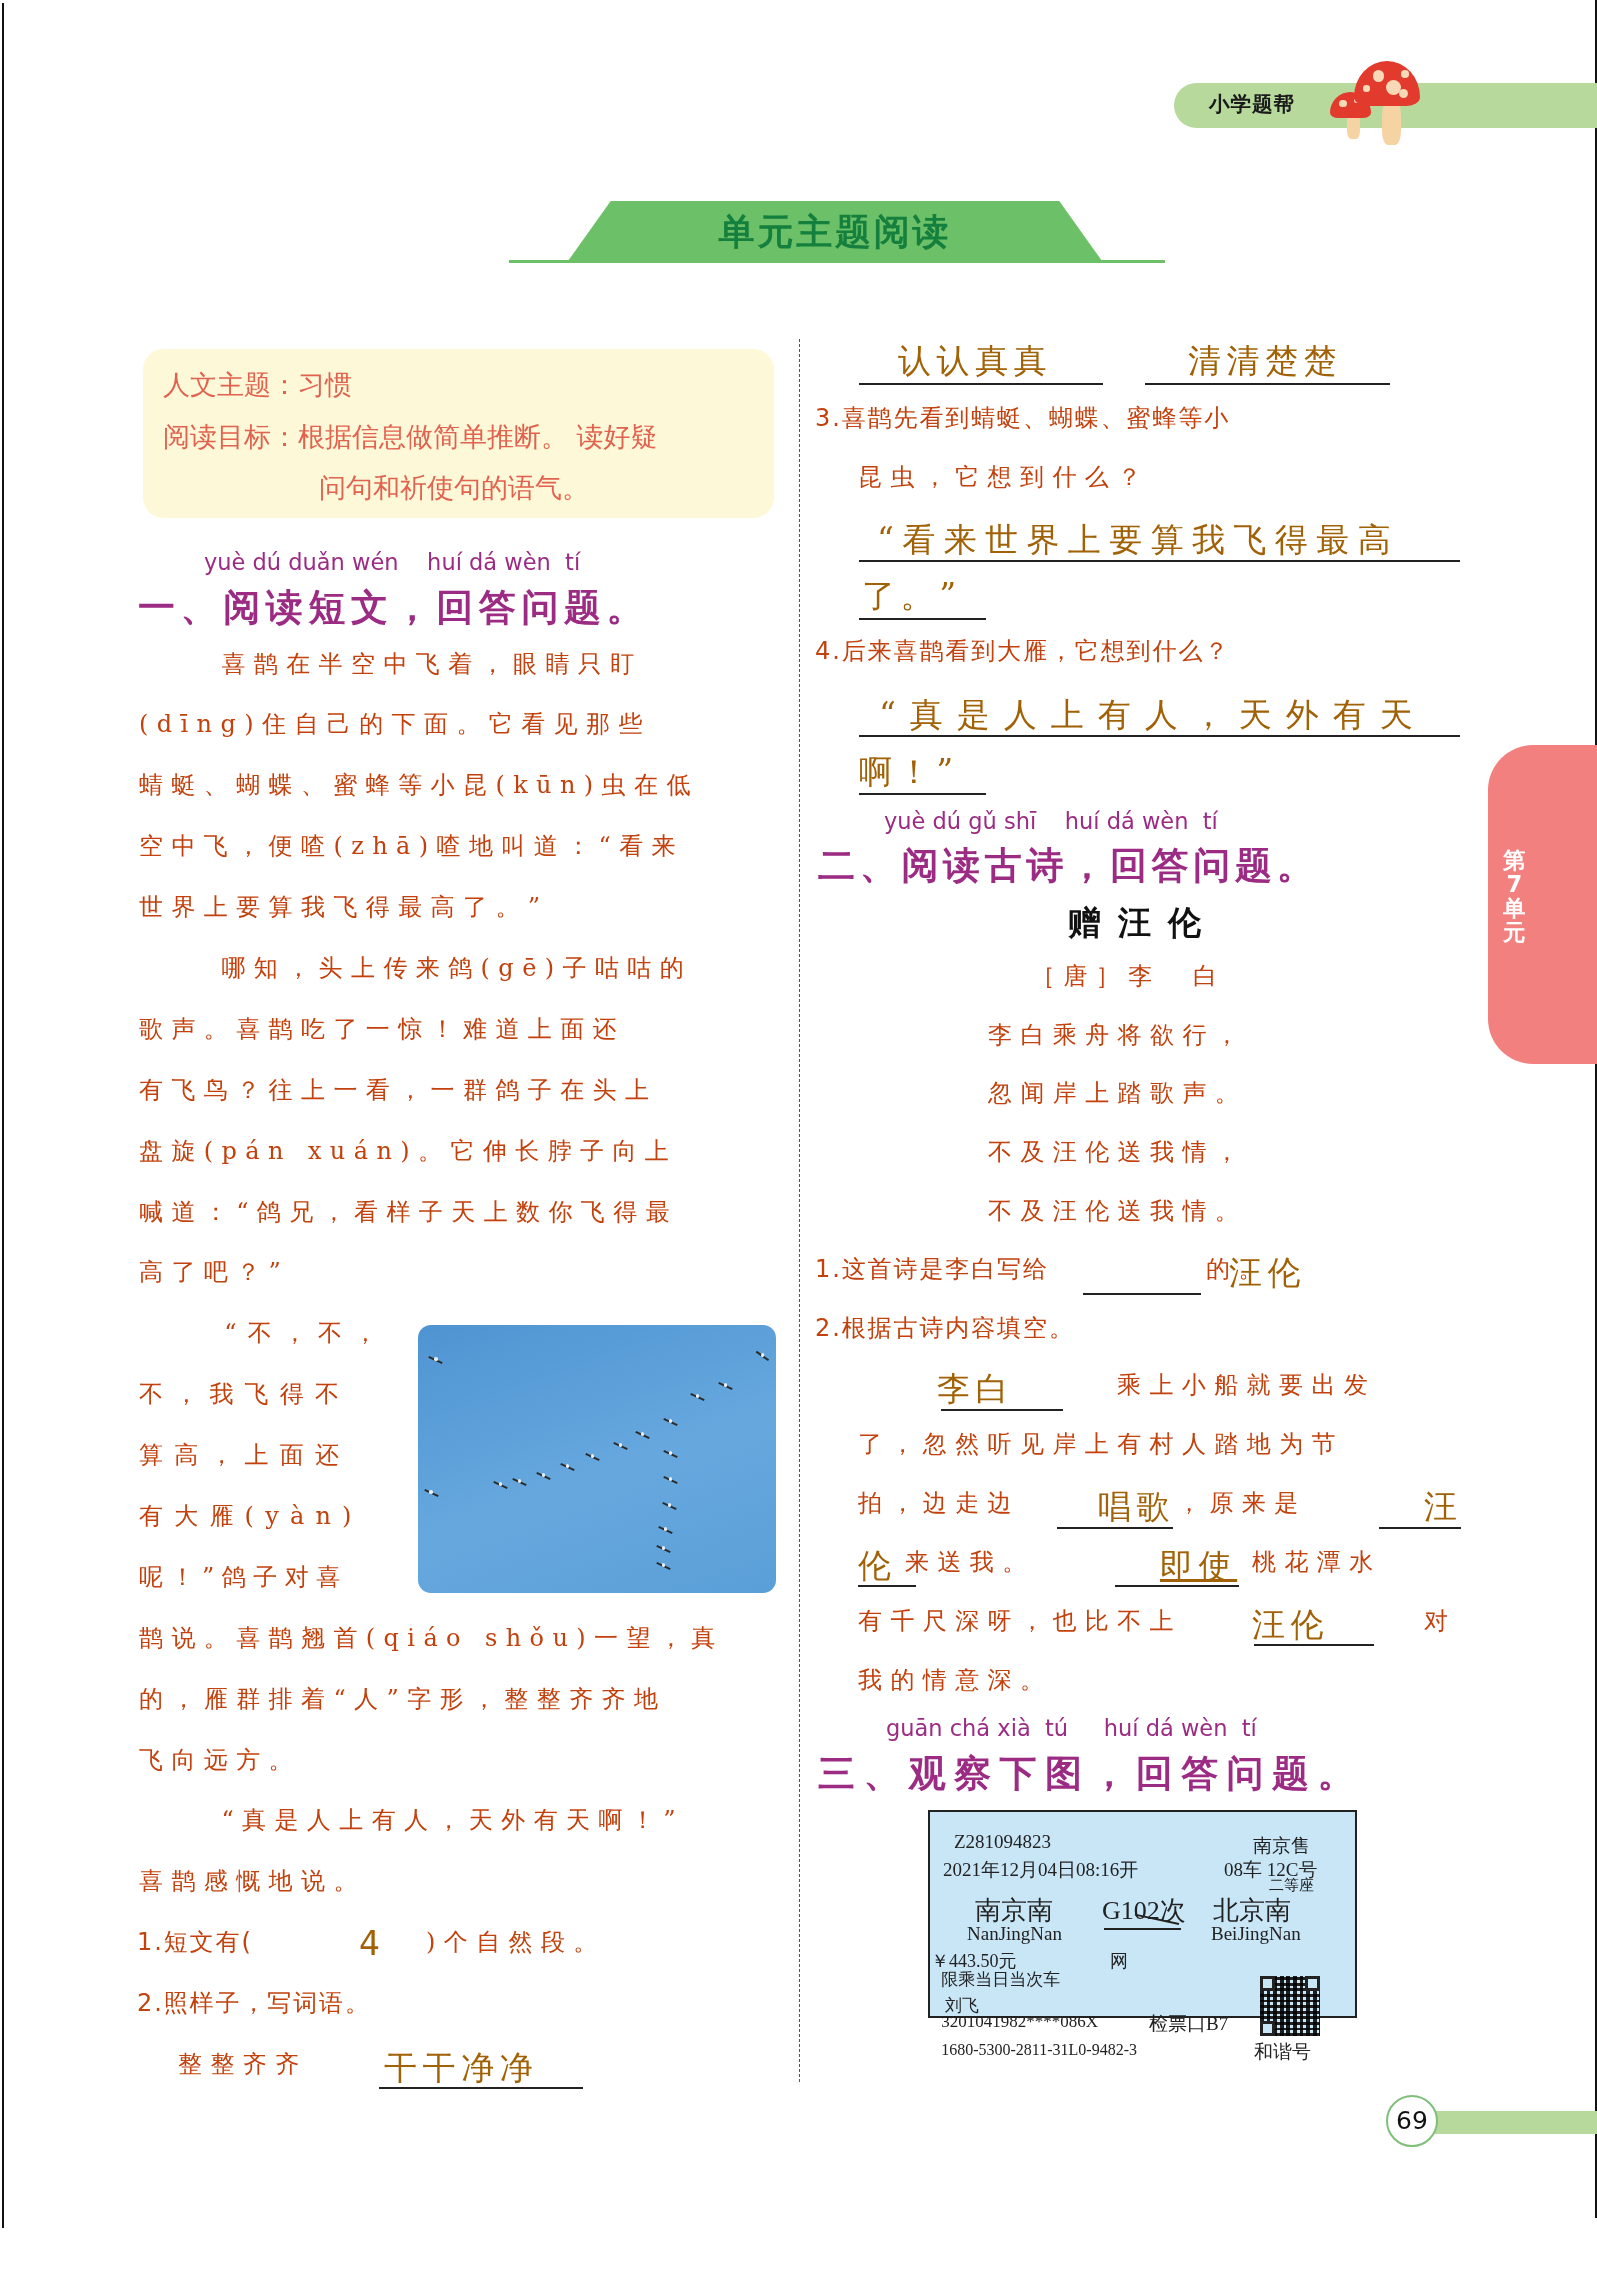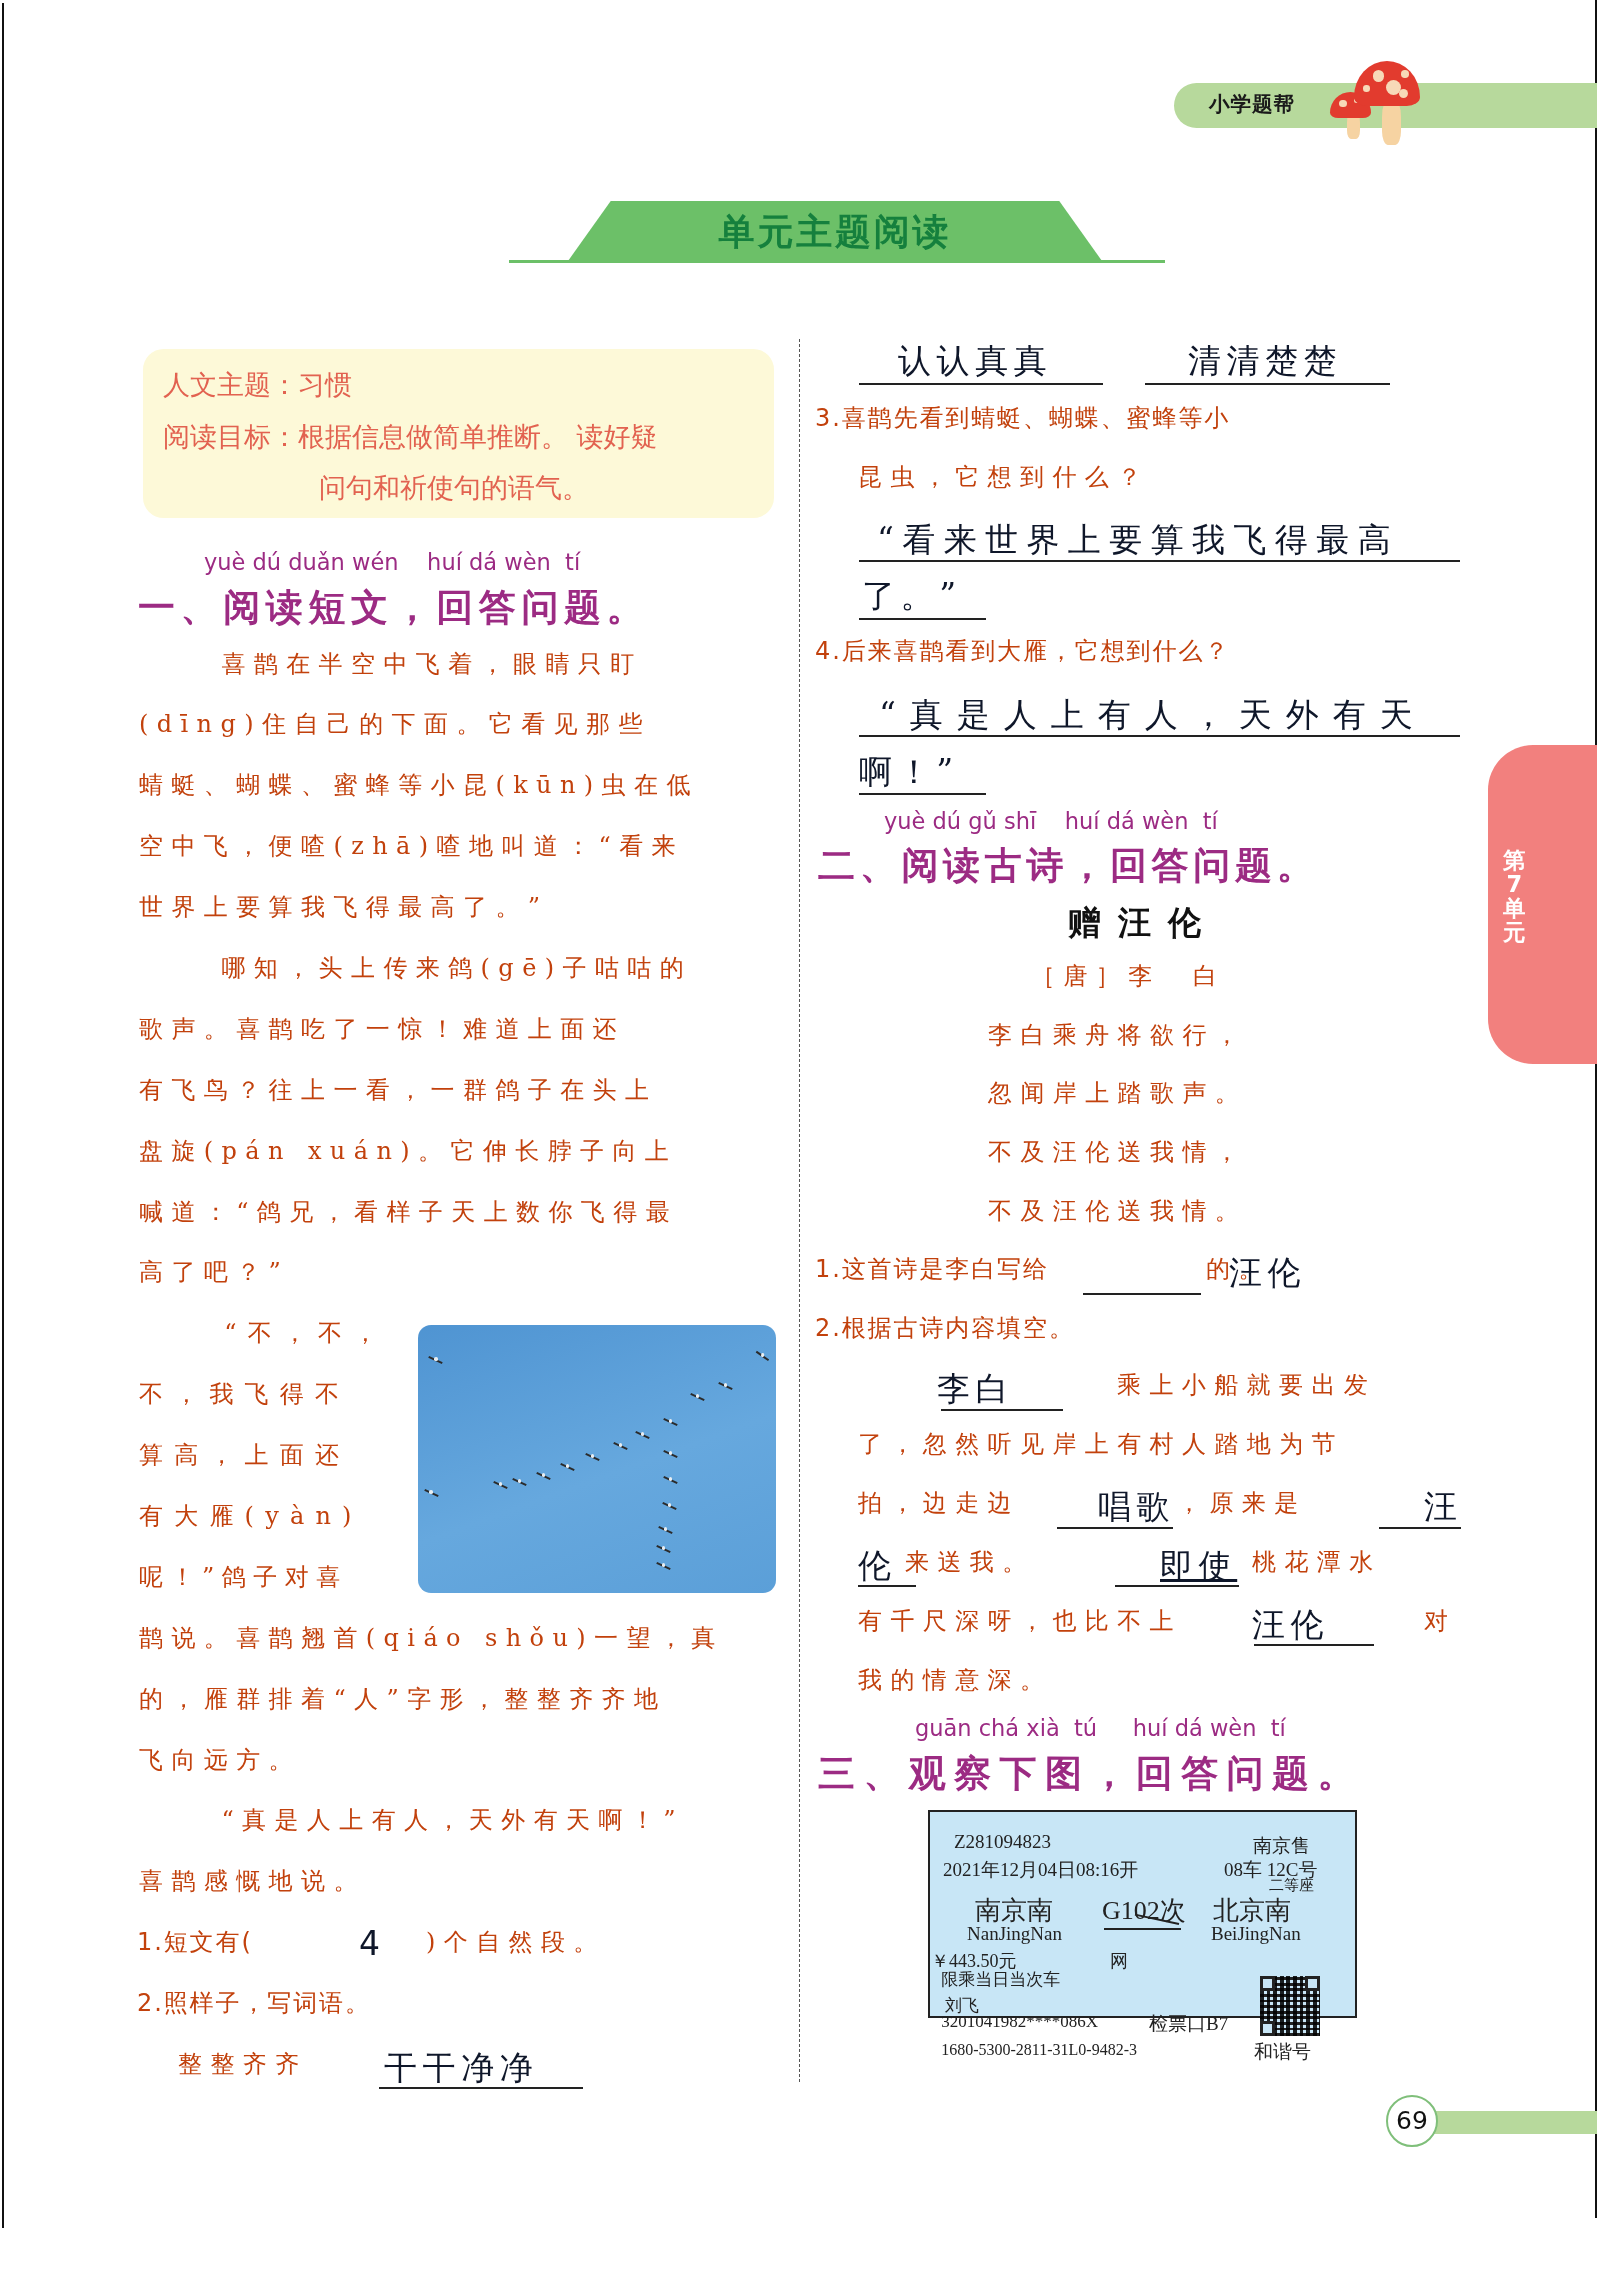--- a/index.html
+++ b/index.html
@@ -29,21 +29,21 @@
   .goal-line { position: absolute; font-family: "DejaVu Sans", sans-serif; font-size: 27px; color: #e26250; white-space: nowrap; }
 
   
   .col-divider { position: absolute; left: 799px; top: 339px; height: 1743px; border-left: 1.9px dashed #555; }
 
   
   .pinyin { position: absolute; font-family: "DejaVu Sans", sans-serif; font-size: 22.5px; color: #9c2b83; white-space: pre; }
   .sec-title { position: absolute; font-family: "DejaVu Sans", sans-serif; font-size: 37px; font-weight: bold; color: #9c2b83; letter-spacing: 5.6px; white-space: nowrap; }
   .line { position: absolute; font-size: 24px; letter-spacing: 8.4px; white-space: nowrap; color: #c2410c; text-align: right; }
   .ans-line { position: absolute; height: 1.9px; background: #222; }
-  .ans-text { position: absolute; font-size: 33px; color: #0f172a; white-space: nowrap; letter-spacing: 5.6px; }
+  .ans-text { position: absolute; font-size: 33px; color: #a16207; white-space: nowrap; letter-spacing: 5.6px; }
   .num { font-family: "DejaVu Sans", sans-serif; letter-spacing: 1.9px; }
 
   
   .photo { position: absolute; left: 418px; top: 1325px; width: 358px; height: 268px; border-radius: 13px;
            background: linear-gradient(160deg, #4f94d2 0%, #66a8de 55%, #5b9fd8 100%); overflow: hidden; }
   .goose { position: absolute; width: 15px; height: 5.6px; }
   .goose::before { content: ""; position: absolute; left: 0; top: 1.9px; width: 15px; height: 1.9px; background: #2b2b2b; transform: rotate(25deg); }
   .goose::after { content: ""; position: absolute; left: 5.6px; top: 0; width: 3.7px; height: 3.7px; background: #e9eef2; border-radius: 50%; }
 
   
@@ -213,21 +213,21 @@
 <div class="line" style="left:905px;top:1546px;">来送我。</div>
 <div class="ans-text" style="left:1160px;top:1544px;text-decoration:underline;">即使</div>
 <div class="ans-line" style="left:1115px;top:1585px;width:124px;"></div>
 <div class="line" style="left:1252px;top:1546px;">桃花潭水</div>
 <div class="line" style="left:858px;top:1605px;">有千尺深呀，也比不上</div>
 <div class="ans-text" style="left:1252px;top:1603px;">汪伦</div>
 <div class="ans-line" style="left:1254px;top:1644px;width:120px;"></div>
 <div class="line" style="left:1424px;top:1605px;">对</div>
 <div class="line" style="left:858px;top:1664px;">我的情意深。</div>
 
-<div class="pinyin" style="left:886px;top:1715px;margin-left:29px;">guān chá xià  tú     huí dá wèn  tí</div>
+<div class="pinyin" style="left:886px;top:1715px;">guān chá xià  tú     huí dá wèn  tí</div>
 <div class="sec-title" style="left:818px;top:1749px;letter-spacing:8.4px;">三、观察下图，回答问题。</div>
 
 <div class="ticket">
   <div class="tk" style="left:24px;top:19px;font-size:19px;">Z281094823</div>
   <div class="tk" style="left:323px;top:20.6px;font-size:19px;">南京售</div>
   <div class="tk" style="left:13px;top:45px;font-size:19px;">2021年12月04日08:16开</div>
   <div class="tk" style="left:294px;top:45px;font-size:19px;">08车 12C号</div>
   <div class="tk" style="left:339px;top:64px;font-size:15px;">二等座</div>
   <div class="tk" style="left:45px;top:81px;font-size:26px;">南京南</div>
   <div class="tk" style="left:172px;top:81px;font-size:26px;">G102次</div>

